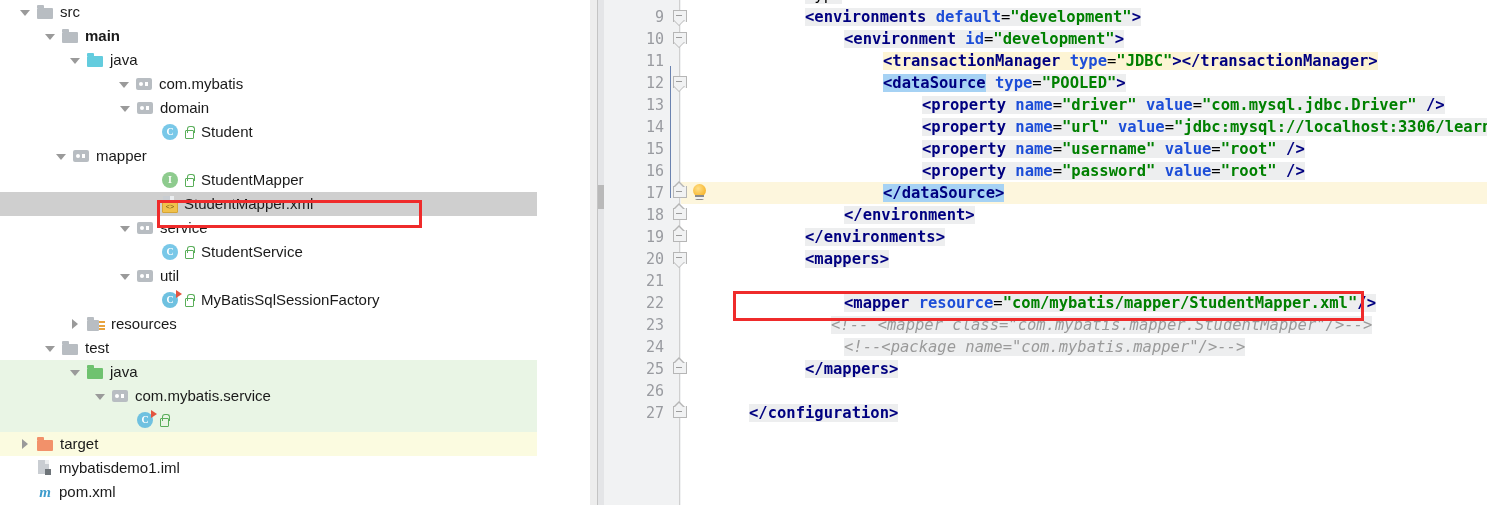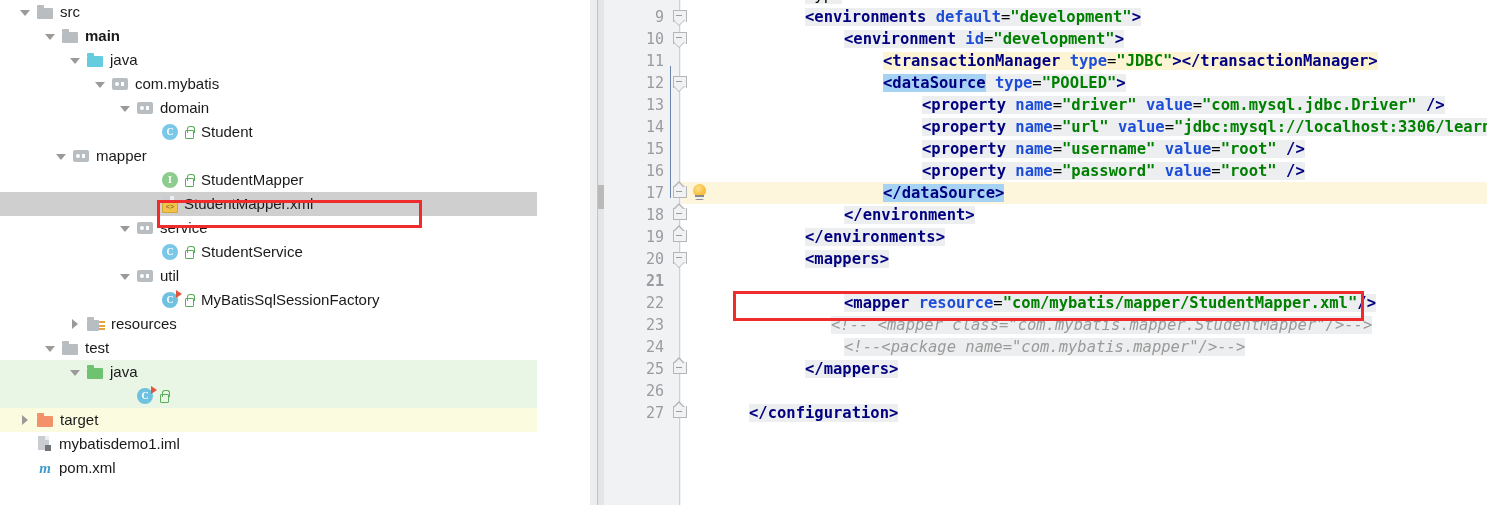--- a/index.html
+++ b/index.html
@@ -207,21 +207,21 @@
           <span class="rowbg" style="background:transparent"></span>
           <span class="rowinner" style="padding-left:70px">
             <span class="twisty down"></span>
             <span class="ico ico-folder f-cyan">
               <span class="tab"></span>
               <span class="body"></span>
             </span>
             <span class="tree-label">java</span>
           </span>
         </div>
-        <div class="tree-row" style="top: 0px;">
+        <div class="tree-row" style="top: 0px; margin-left: 24px;">
           <span class="rowbg" style="background:transparent"></span>
           <span class="rowinner" style="padding-left:95px">
             <span class="twisty down"></span>
             <span class="ico ico-pkg">
               <span class="body"></span>
               <span class="d1"></span>
               <span class="d2"></span>
             </span>
             <span class="tree-label">com.mybatis</span>
           </span>
@@ -361,20 +361,32 @@
         </div>
         <div class="tree-row" style="top: 0px;">
           <span class="rowbg" style="background:#e9f5e5"></span>
           <span class="rowinner" style="padding-left:70px">
             <span class="twisty down"></span>
             <span class="ico ico-folder f-green">
               <span class="tab"></span>
               <span class="body"></span>
             </span>
             <span class="tree-label">java</span>
+          </span>
+        </div>
+        <div class="tree-row" style="top: 0px;">
+          <span class="rowbg" style="background:#e9f5e5"></span>
+          <span class="rowinner" style="padding-left:95px">
+            <span class="twisty down"></span>
+            <span class="ico ico-pkg">
+              <span class="body"></span>
+              <span class="d1"></span>
+              <span class="d2"></span>
+            </span>
+            <span class="tree-label">com.mybatis.service</span>
           </span>
         </div>
         <div class="tree-row" style="top: 0px;">
           <span class="rowbg" style="background:#e9f5e5"></span>
           <span class="rowinner" style="padding-left:120px">
             <span class="twisty none"></span>
             <span class="ico ico-circ c-test">C<span class="runflag"></span></span>
             <span class="ico-mark">
               <span class="a"></span>
               <span class="b"></span>
@@ -467,21 +479,21 @@
         <div class="lnum" style="top: 226px;">19</div>
         <div class="foldmark end" style="top: 226px;">
           <span class="shape"></span>
           <span class="minus"></span>
         </div>
         <div class="lnum" style="top: 248px;">20</div>
         <div class="foldmark open" style="top: 248px;">
           <span class="shape"></span>
           <span class="minus"></span>
         </div>
-        <div class="lnum" style="top: 270px; font-weight: bold;">21</div>
+        <div class="lnum" style="top: 270px;">21</div>
         <div class="lnum" style="top: 292px;">22</div>
         <div class="lnum" style="top: 314px;">23</div>
         <div class="lnum" style="top: 336px;">24</div>
         <div class="lnum" style="top: 358px;">25</div>
         <div class="foldmark end" style="top: 358px;">
           <span class="shape"></span>
           <span class="minus"></span>
         </div>
         <div class="lnum" style="top: 380px;">26</div>
         <div class="lnum" style="top: 402px;">27</div>

